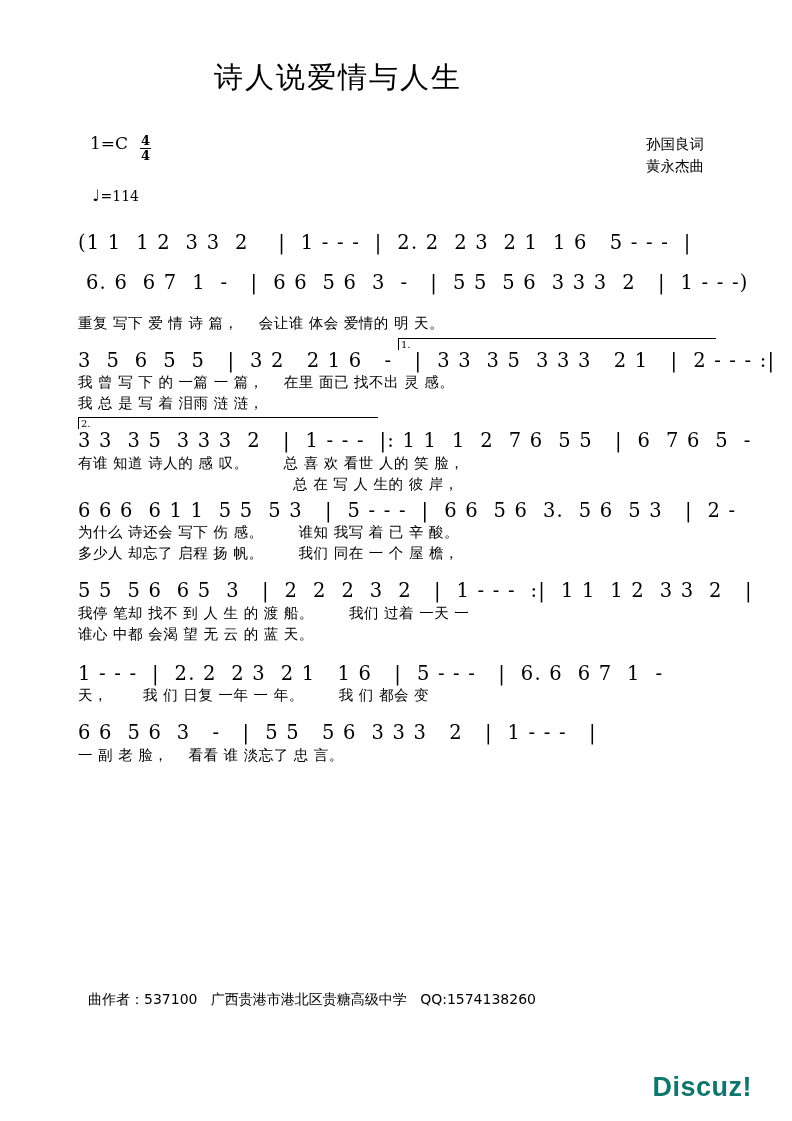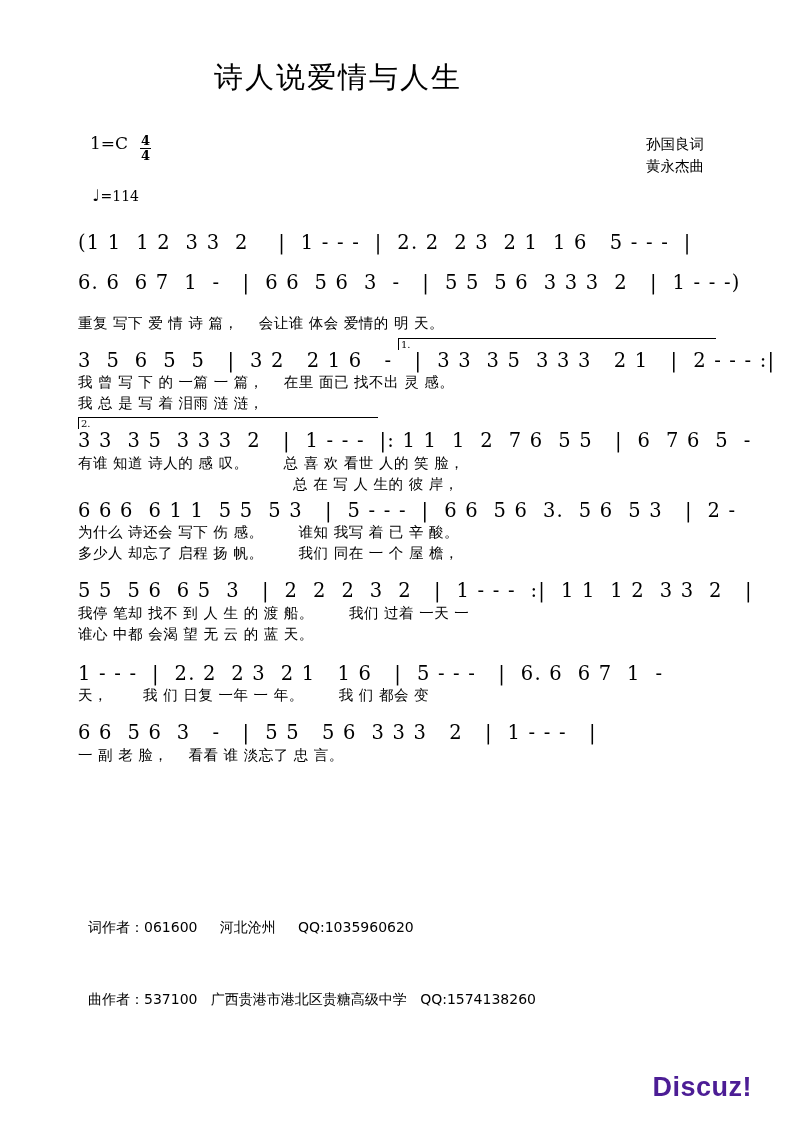--- a/index.html
+++ b/index.html
@@ -79,21 +79,21 @@
     left: 88px; bottom: 62px;
     font-size: 14px;
     line-height: 1.7;
     font-family: "DejaVu Sans", sans-serif;
     white-space: pre;
   }
   .watermark {
     position: absolute;
     right: 40px; bottom: 18px;
     font-size: 27px;
-    color: #4c1d95;
+    color: #0f766e;
     font-family: "Liberation Sans", sans-serif;
     font-weight: bold;
     letter-spacing: 0.5px;
   }
   
   .mline {
     position: relative;
     font-family: "DejaVu Serif", serif;
     white-space: pre;
   }
@@ -144,21 +144,21 @@
     <span>=114</span>
   </div>
 
   <div class="systems">
 
     <div class="blockrow" style="margin-top:4px;">
       <div class="nt mline">(1 1  1 2  3 3  2    |  1 - - -  |  2. 2  2 3  2 1  1 6   5 - - -  |</div>
       <div class="ly"></div>
     </div>
 
-    <div class="blockrow" style="margin-top:18px;">
+    <div class="blockrow" style="margin-top:18px;margin-left:8px;">
       <div class="nt mline">6. 6  6 7  1  -   |  6 6  5 6  3  -   |  5 5  5 6  3 3 3  2   |  1 - - -)</div>
       <div class="ly"></div>
     </div>
 
     <div class="blockrow" style="margin-top:18px;">
       <div class="ly">重复 写下 爱 情 诗 篇，　 会让谁 体会 爱情的 明 天。</div>
     </div>
 
     <div class="blockrow" style="margin-top:16px;">
       <div class="volta" style="left:320px; top:-12px; width:318px;">1.</div>
@@ -192,19 +192,18 @@
     </div>
 
     <div class="blockrow" style="margin-top:16px;">
       <div class="nt mline">6 6  5 6  3   -   |  5 5   5 6  3 3 3   2   |  1 - - -   |</div>
       <div class="ly">一 副 老 脸，　 看看 谁 淡忘了 忠 言。</div>
     </div>
 
   </div>
 
   <div class="footer">
-    <div>词作者：061600     河北沧州     QQ:1035960620</div>
     <div>曲作者：537100   广西贵港市港北区贵糖高级中学   QQ:1574138260</div>
   </div>
 
   <div class="watermark">Discuz!</div>
 
 </div>
 
 </body></html>

